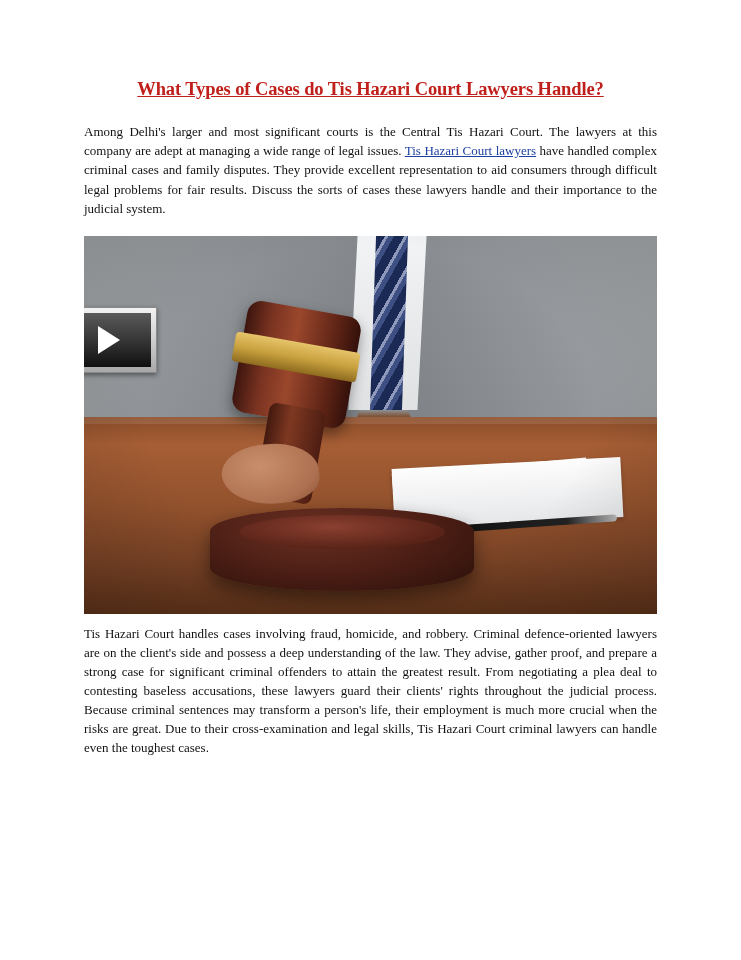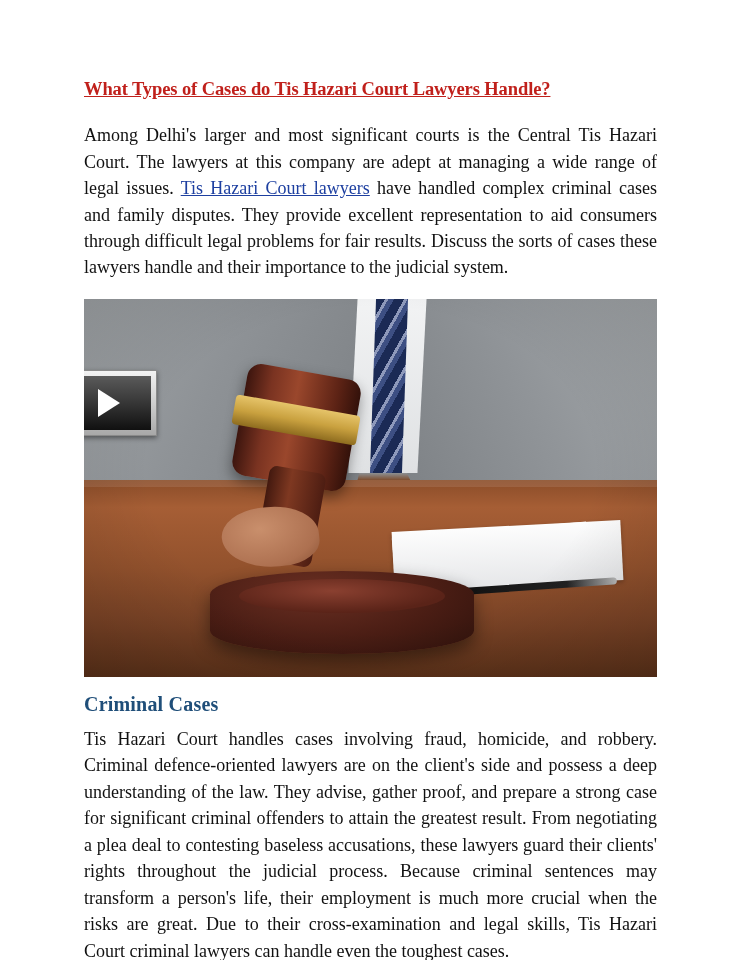--- a/index.html
+++ b/index.html
@@ -20,29 +20,29 @@
     height: 960px;
     background: #ffffff;
     box-sizing: border-box;
     padding: 78px 84px 0 84px;
   }
   .doc-title {
     font-family: "Liberation Serif", serif;
     font-size: 18.5px;
     font-weight: bold;
     color: #c0201b;
-    text-align: left;
+    text-align: center;
     text-decoration: underline;
     letter-spacing: -0.1px;
     margin: 0 0 22px 0;
     line-height: 1.2;
   }
   .para {
     font-family: "Liberation Serif", serif;
-    font-size: 18px;
+    font-size: 13px;
     line-height: 1.47;
     text-align: justify;
     margin: 0;
     color: #111111;
   }
   .para a.inline-link {
     color: #1d3fa0;
     text-decoration: underline;
   }
   .figure {
@@ -277,17 +277,16 @@
     <div class="img-hand"></div>
     <div class="img-vignette"></div>
 
     <div class="play-btn">
       <div class="play-inner">
         <div class="play-tri"></div>
       </div>
     </div>
   </div>
 
-  <h2 class="section-head">Criminal Cases</h2>
   <p class="para">Tis Hazari Court handles cases involving fraud, homicide, and robbery. Criminal defence-oriented lawyers are on the client's side and possess a deep understanding of the law. They advise, gather proof, and prepare a strong case for significant criminal offenders to attain the greatest result. From negotiating a plea deal to contesting baseless accusations, these lawyers guard their clients' rights throughout the judicial process. Because criminal sentences may transform a person's life, their employment is much more crucial when the risks are great. Due to their cross-examination and legal skills, Tis Hazari Court criminal lawyers can handle even the toughest cases.</p>
 
 
 </div>
 
 </body></html>

